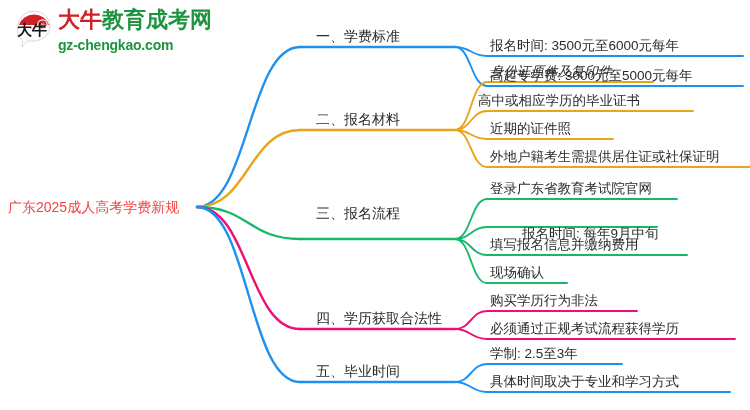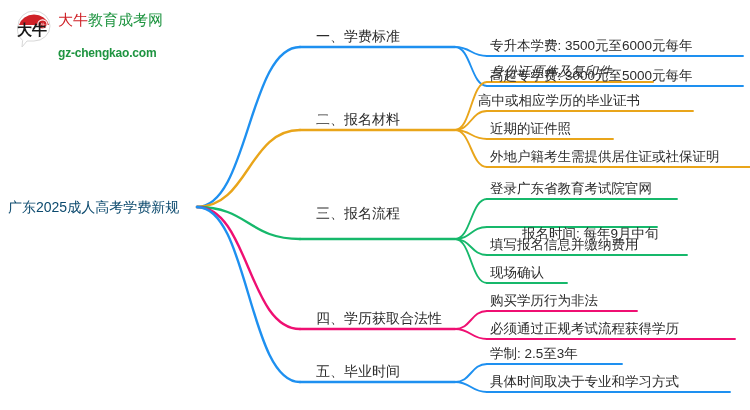--- a/index.html
+++ b/index.html
@@ -41,47 +41,47 @@
     height: 44px;
   }
   #logo-wordmark {
     position: absolute;
     left: 46px;
     top: 4px;
     width: 115px;
     height: 40px;
   }
   .logo-title {
-    font-size: 15px;
-    font-weight: normal;
+    font-size: 22px;
+    font-weight: bold;
     letter-spacing: 0px;
     color: #1e9440;
     line-height: 20px;
     white-space: nowrap;
   }
   .logo-title .accent { color: #cf2127; }
   .logo-sub {
-    font-size: 12px;
+    font-size: 14px;
     font-weight: bold;
     color: #1e9440;
     line-height: 13px;
-    margin-top: 17px;
+    margin-top: 9px;
     white-space: nowrap;
     letter-spacing: -0.2px;
   }
 
   
   .node-text {
     position: absolute;
     white-space: nowrap;
     line-height: 1;
   }
   #root-label {
     font-size: 14px;
-    color: #0c4a6e;
+    color: #ef4444;
     left: 8px;
     top: 200px;
   }
   .branch-label {
     font-size: 14px;
     color: #2b2b2b;
   }
   .leaf-label {
     font-size: 13.5px;
     color: #2b2b2b;
@@ -141,21 +141,21 @@
     <path d="M 300 382 L 455 382" stroke="#1e90f0" stroke-width="2.4" fill="none" stroke-linecap="round"></path>
     <path d="M 455 382 C 471 382, 471 364, 487 364" stroke="#1e90f0" stroke-width="1.9" fill="none" stroke-linecap="round"></path>
     <path d="M 487 364 L 622 364" stroke="#1e90f0" stroke-width="1.9" fill="none" stroke-linecap="round"></path>
     <path d="M 455 382 C 471 382, 471 392, 487 392" stroke="#1e90f0" stroke-width="1.9" fill="none" stroke-linecap="round"></path>
     <path d="M 487 392 L 730 392" stroke="#1e90f0" stroke-width="1.9" fill="none" stroke-linecap="round"></path>
   </svg>
 
 <div id="root-label" class="node-text">广东2025成人高考学费新规</div>
 <div id="text-layer">
     <div class="node-text branch-label" style="left: 316px; top: 29px;">一、学费标准</div>
-    <div class="node-text leaf-label" style="left: 490px; top: 39px;">专升本学费: 3500元至6000元每年</div>
+    <div class="node-text leaf-label" style="left: 490px; top: 39px;">报名时间: 3500元至6000元每年</div>
     <div class="node-text leaf-label" style="left: 490px; top: 69px;">高起专学费: 3000元至5000元每年</div>
     <div class="node-text branch-label" style="left: 316px; top: 112px;">二、报名材料</div>
     <div class="node-text leaf-label" style="left: 490px; top: 65px; font-style: italic;">身份证原件及复印件</div>
     <div class="node-text leaf-label" style="left: 478px; top: 94px;">高中或相应学历的毕业证书</div>
     <div class="node-text leaf-label" style="left: 490px; top: 122px;">近期的证件照</div>
     <div class="node-text leaf-label" style="left: 490px; top: 150px;">外地户籍考生需提供居住证或社保证明</div>
     <div class="node-text branch-label" style="left: 316px; top: 206px;">三、报名流程</div>
     <div class="node-text leaf-label" style="left: 490px; top: 182px;">登录广东省教育考试院官网</div>
     <div class="node-text leaf-label" style="left: 490px; top: 227px; margin-left: 32px;">报名时间: 每年9月中旬</div>
     <div class="node-text leaf-label" style="left: 490px; top: 238px;">填写报名信息并缴纳费用</div>

